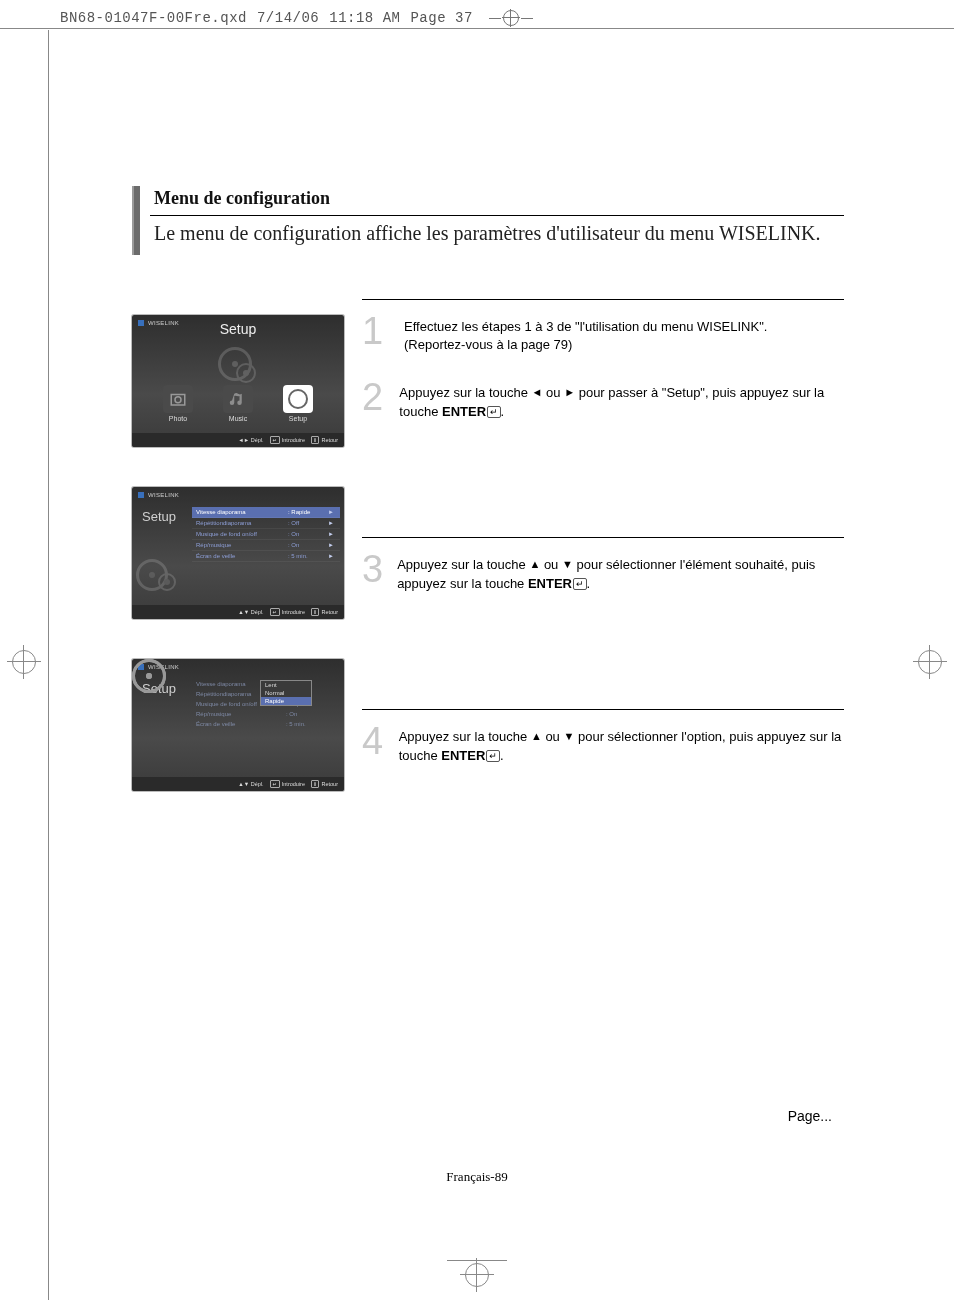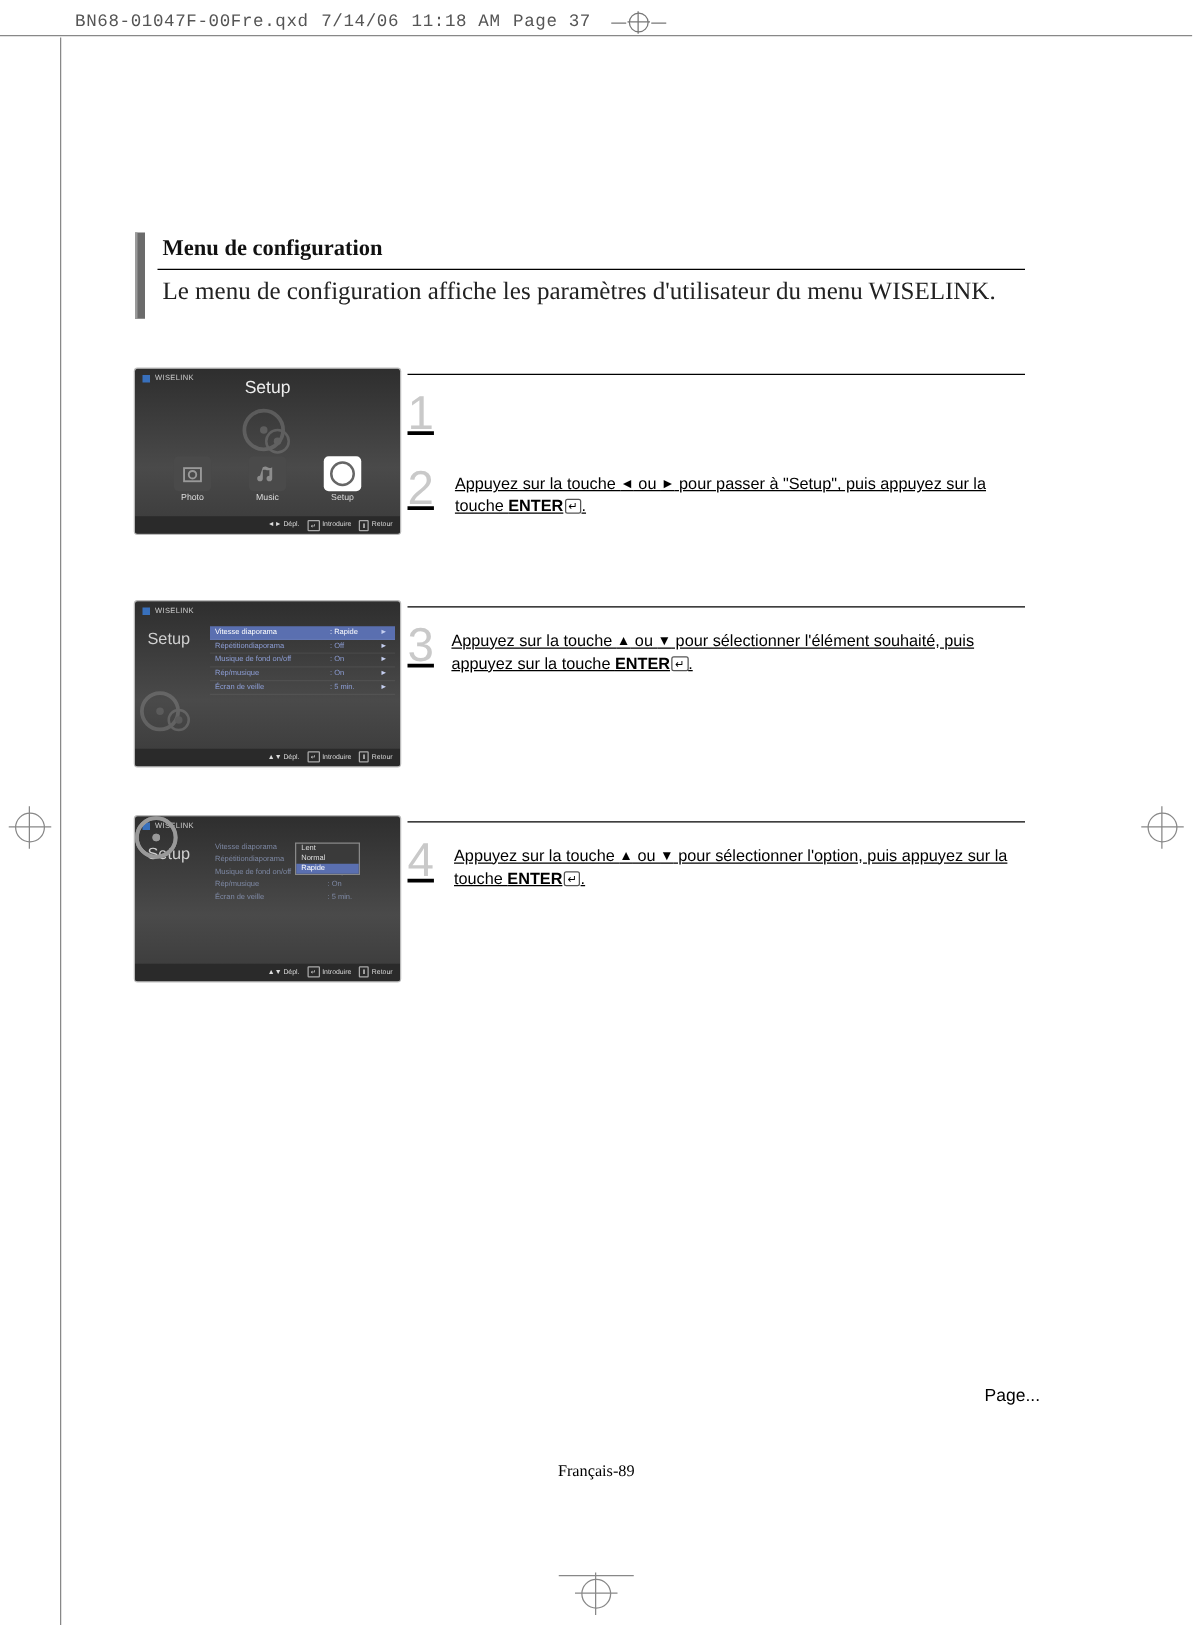--- a/index.html
+++ b/index.html
@@ -77,21 +77,21 @@
   .bottom-reg .line { width:60px; height:1px; background:#888; margin:0 auto; }
   .bottom-reg .m { width:22px; height:22px; border:1px solid #888; border-radius:50%; position:relative; margin:2px auto 0; }
   .bottom-reg .m::before,
   .bottom-reg .m::after { content:""; position:absolute; background:#888; }
   .bottom-reg .m::before { left:10px; top:-6px; width:1px; height:34px; }
   .bottom-reg .m::after  { top:10px; left:-6px; height:1px; width:34px; }
 
   
   .content {
     position: absolute;
-    left: 108px;
+    left: 132px;
     top: 186px;
     width: 712px;
   }
 
   .sec-head {
     display: flex;
     align-items: stretch;
     gap: 10px;
   }
   .sec-head .accent {
@@ -118,23 +118,22 @@
   .sec-head p.sub {
     margin: 6px 0 0 0;
     font-family: Georgia, "Times New Roman", serif;
     font-size: 20px;
     color: #222;
   }
 
   .group {
     margin-top: 40px;
     display: flex;
-    gap: 6px;
-    align-items: flex-start;
-    text-decoration: underline;
+    gap: 18px;
+    align-items: flex-end;
   }
   .group .thumb { width: 212px; }
   .group .steps { flex: 1; }
   .steps hr.top {
     border: 0;
     border-top: 1px solid #000;
     margin: 4px 0 14px 0;
   }
   .step {
     display: flex;
@@ -370,20 +369,24 @@
                 <span>Retour</span>
               </span>
           </div>
         </div>
       </div>
 
       <div class="steps">
         <hr class="top">
         <div class="step">
           <div class="num">1</div>
+          <div class="body">
+            <span>Effectuez les étapes 1 à 3 de "l'utilisation du menu WISELINK".</span><br>
+            <span>(Reportez-vous à la page 79)</span>
+          </div>
         </div>
         <div class="step">
           <div class="num">2</div>
           <div class="body">
             <span>Appuyez sur la touche </span><span class="glyph">◄</span><span> ou </span><span class="glyph">►</span><span> pour passer à "Setup", puis appuyez sur la touche </span><b>ENTER</b><span class="enter-icon">↵</span><span>.</span>
           </div>
         </div>
       </div>
     </div>
 

